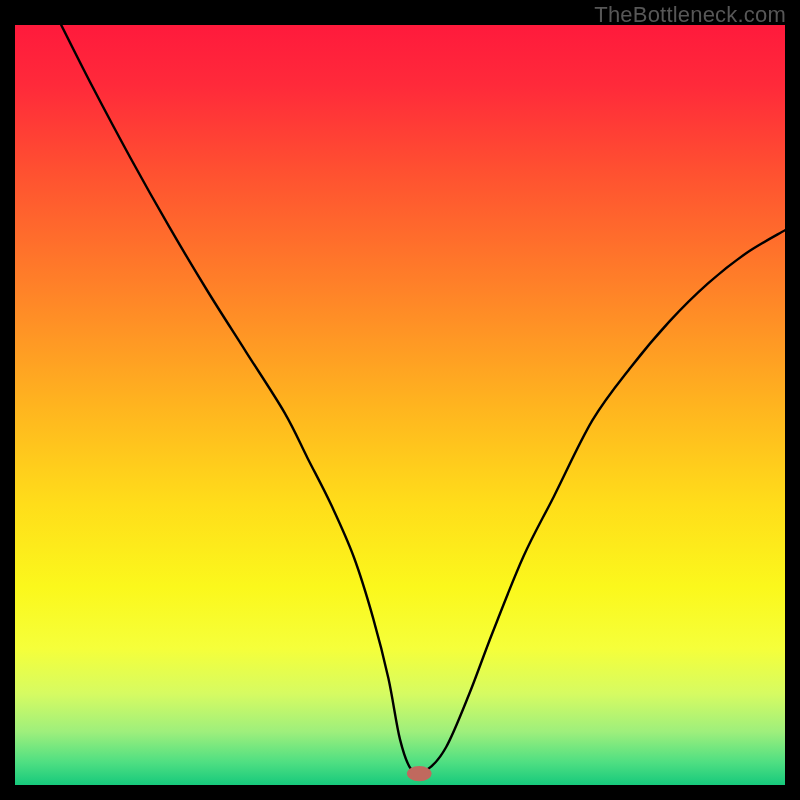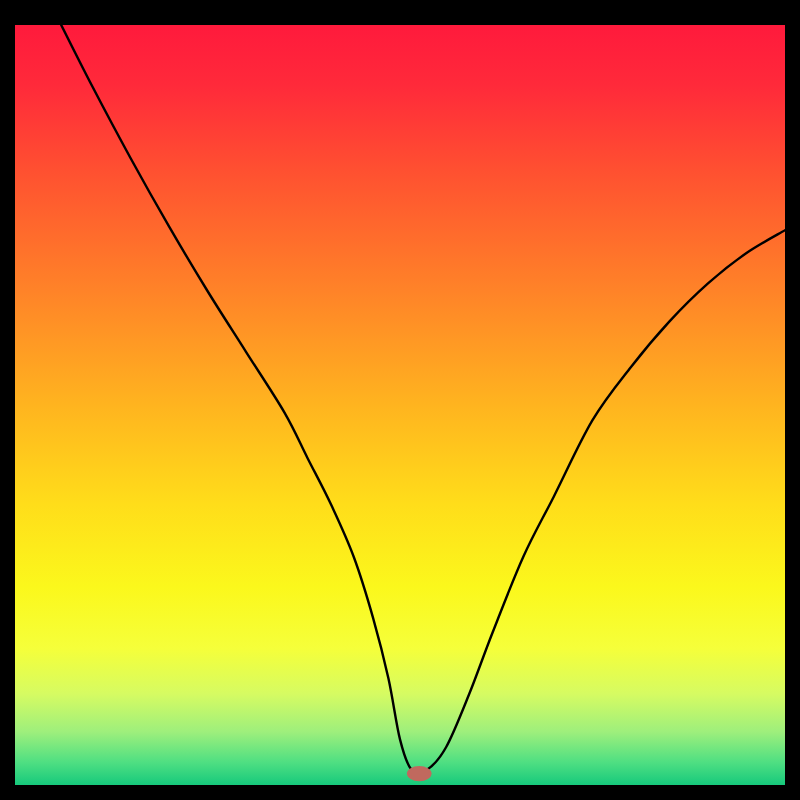--- a/index.html
+++ b/index.html
@@ -34,20 +34,21 @@
     height: 760px;
   }
   .plot-area svg {
     display: block;
   }
 </style>
 </head>
 <body>
 
 <div class="frame">
+  <div class="watermark">TheBottleneck.com</div>
   <div class="plot-area">
     <svg id="plot-svg" width="770" height="760" viewBox="0 0 770 760" preserveAspectRatio="none">
     <defs>
           <linearGradient id="bg-grad" x1="0" y1="0" x2="0" y2="1">
             <stop offset="0%" stop-color="#ff1a3c"></stop>
             <stop offset="8%" stop-color="#ff2a3a"></stop>
             <stop offset="20%" stop-color="#ff5330"></stop>
             <stop offset="35%" stop-color="#ff8328"></stop>
             <stop offset="50%" stop-color="#ffb41f"></stop>
             <stop offset="63%" stop-color="#ffdd1a"></stop>

